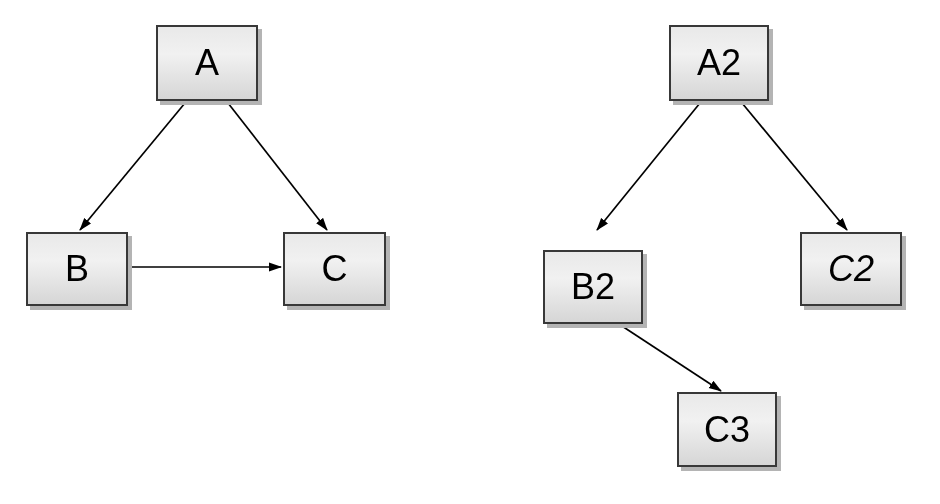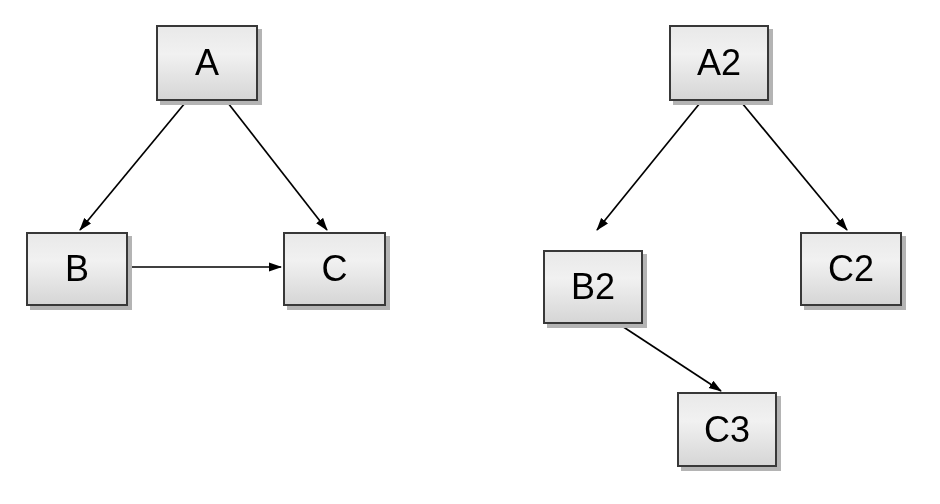--- a/index.html
+++ b/index.html
@@ -79,19 +79,19 @@
     </div>
     <div class="node" style="left: 283px; top: 232px; width: 103px; height: 74px;">
       <span class="node-label">C</span>
     </div>
     <div class="node" style="left: 669px; top: 25px; width: 100px; height: 76px; justify-content: center;">
       <span class="node-label">A2</span>
     </div>
     <div class="node" style="left: 543px; top: 232px; width: 100px; height: 74px; margin-top: 18px;">
       <span class="node-label">B2</span>
     </div>
-    <div class="node" style="left: 800px; top: 232px; width: 102px; height: 74px;">
+    <div class="node" style="left: 800px; top: 232px; width: 102px; height: 74px; font-style: italic;">
       <span class="node-label">C2</span>
     </div>
     <div class="node" style="left: 677px; top: 392px; width: 100px; height: 75px;">
       <span class="node-label">C3</span>
     </div>
   </div>
 
 </body></html>

